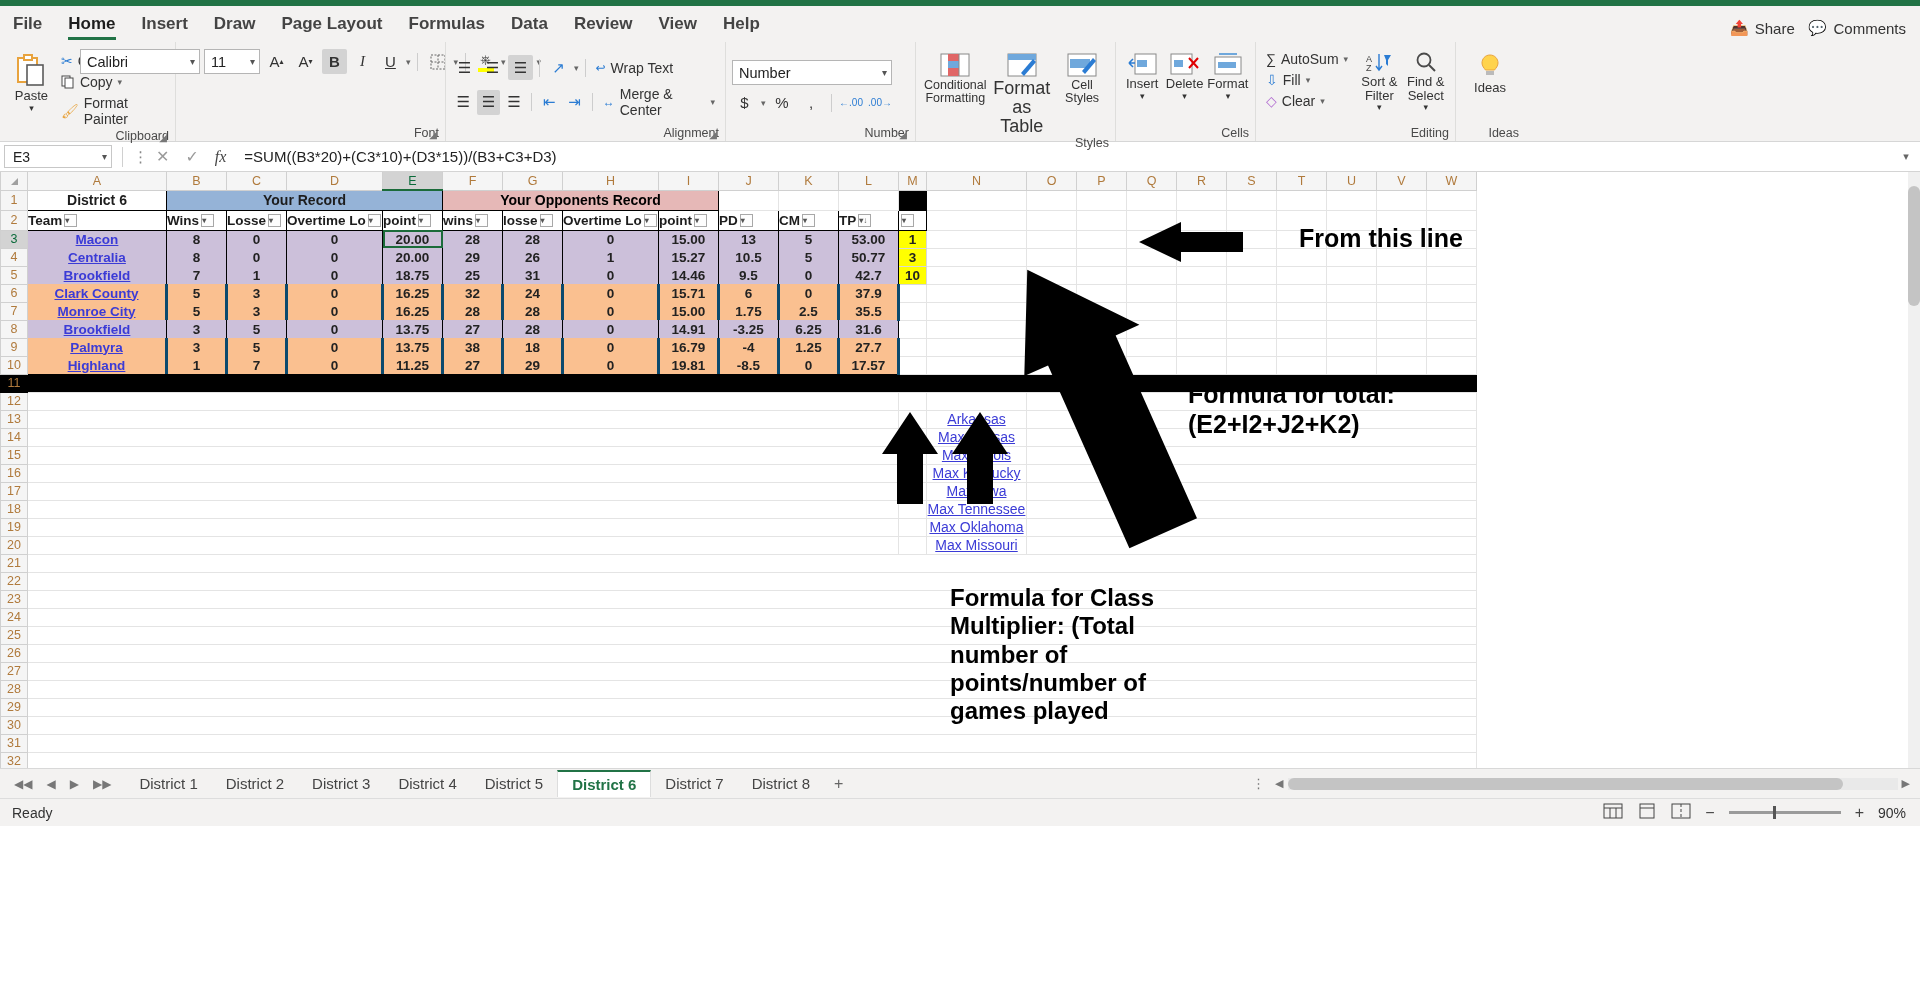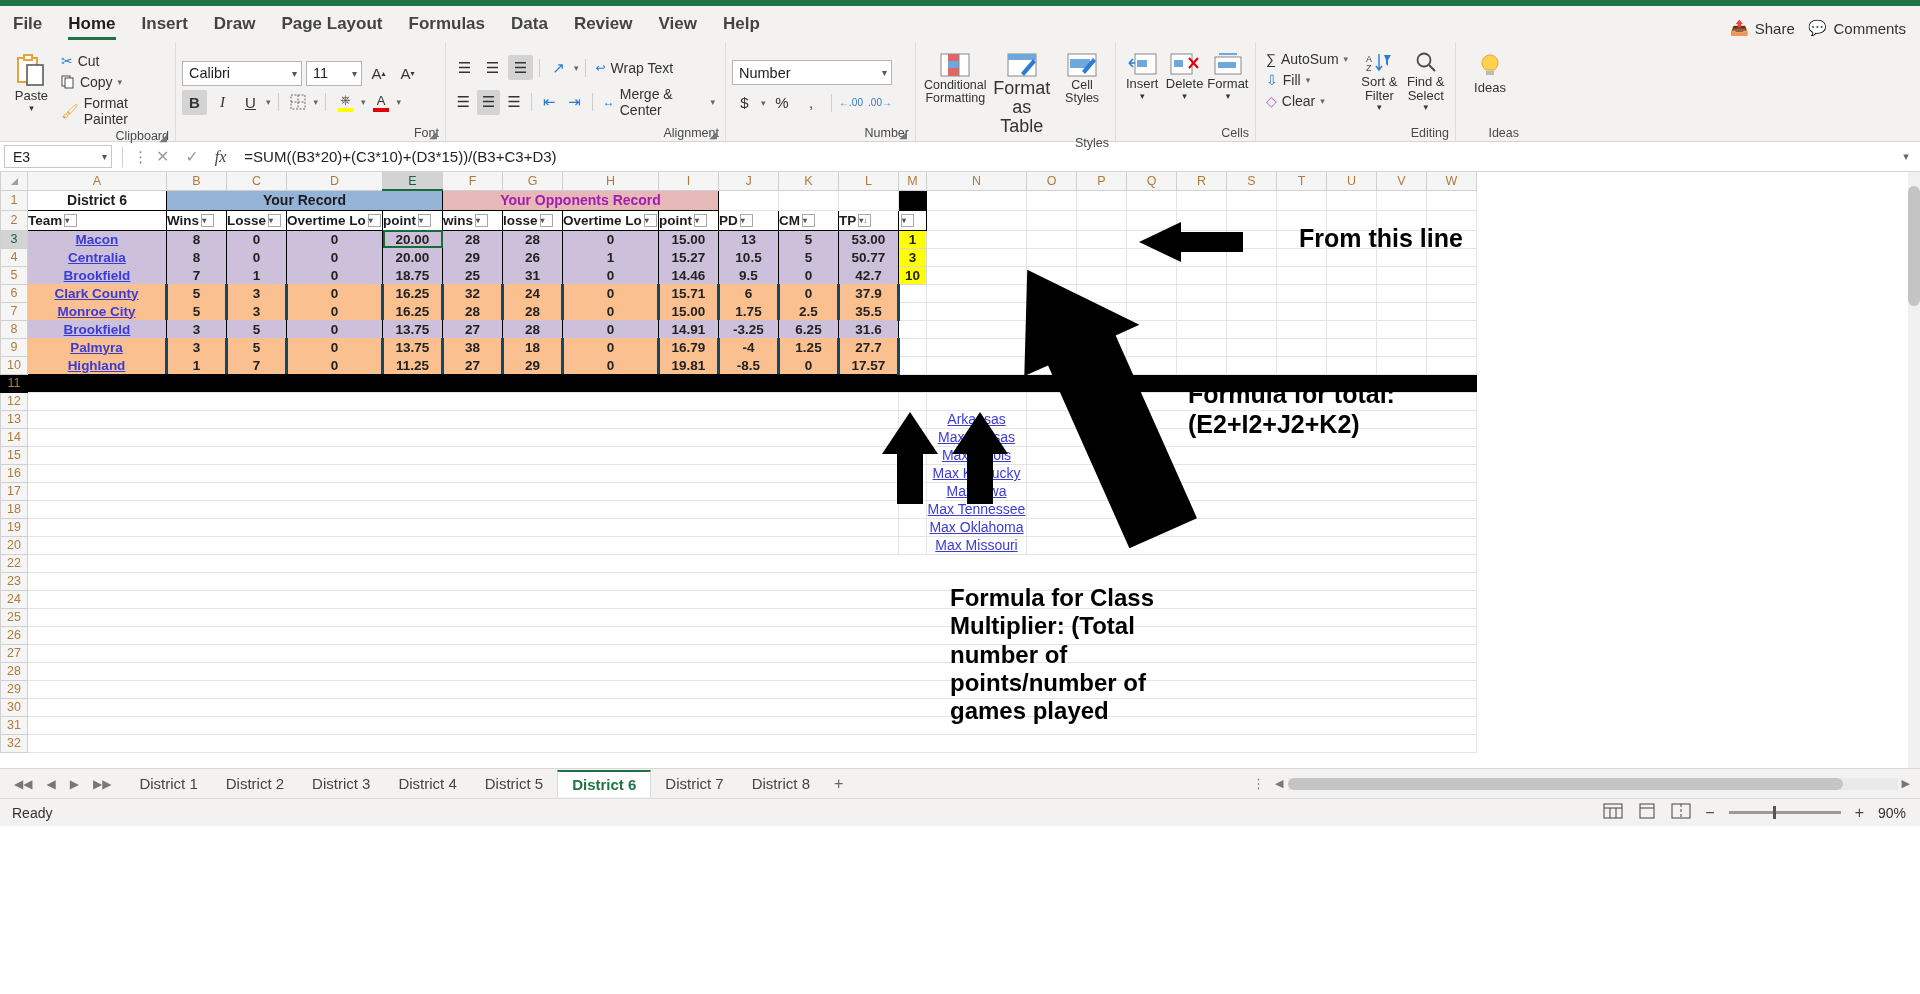--- a/index.html
+++ b/index.html
@@ -89,21 +89,21 @@
   }
   .rowhdr.sel { background: #d3d3d3; color: #0b6b3a; }
   .cell { border: 1px solid #e0e0e0; height: 18px; font-size: 13.5px; color: #222; text-align: center; overflow: hidden; white-space: nowrap; }
   .cell.purple { background: #ccc0da; border-left: 1px solid #000; border-right: 1px solid #000; border-top:none; border-bottom:none;}
   .cell.orange { background: #fac090; border-left: 1px solid #000; border-right: 3px solid #0c4a6e; border-top:none; border-bottom:none;}
   .cell.bold { font-weight: bold; }
   .cell.link { color: #3b3bd6; text-decoration: underline; cursor: pointer; }
   .cell.yellow { background: #ffff00; font-weight: bold; border: 1px solid #d8d8d8; }
   .cell.blank { background: #fff; border: 1px solid #e4e4e4; }
   .hdrband-blue { background: #95b3d7; font-weight: bold; font-size: 14px; text-align: center; color: #1d1d1d; border:1px solid #000;}
-  .hdrband-red { background: #e6b8b7; font-weight: bold; font-size: 14px; text-align: center; color: #a21caf; border:1px solid #000;}
+  .hdrband-red { background: #e6b8b7; font-weight: bold; font-size: 14px; text-align: center; color: #000000; border:1px solid #000;}
   .hdrband-white { background: #fff; font-weight: bold; font-size: 14px; text-align: center; color: #1d1d1d; border:1px solid #000;}
   .filt {
     display: inline-block; width: 13px; height: 13px; background: #fdfdfd; border: 1px solid #a8a8a8;
     font-size: 8px; line-height: 12px; color: #555; vertical-align: middle; margin-left: 2px;
   }
   .hdrcell { background:#fff; font-weight:bold; font-size:13.5px; color:#1d1d1d; border:1px solid #000; position:relative; }
   .hdrcell .htext { display:inline-block; vertical-align: middle; }
   .blackrow td { background: #000 !important; border-color:#000 !important; }
   .linkcell { color: #3b3bd6; text-decoration: underline; font-size: 14px; text-align: center; cursor: pointer; }
 
@@ -189,21 +189,21 @@
         </div>
       </div>
     </div>
     <div class="rgroup-label">
       <span>Clipboard</span>
       <span class="dlg">◢</span>
     </div>
   </div>
 
   <div class="rgroup" style="width:270px">
-    <div class="rgroup-body stack" style="flex-direction:column;gap:4px;padding-top:4px">
+    <div class="rgroup-body stack" style="flex-direction:row;gap:4px;padding-top:4px">
       <div style="display:flex;align-items:center;gap:4px">
         <div class="inputbox" style="width:120px">
           <span>Calibri</span>
           <span class="chev">▾</span>
         </div>
         <div class="inputbox" style="width:56px">
           <span>11</span>
           <span class="chev">▾</span>
         </div>
         <div class="iconbtn">
@@ -844,20 +844,24 @@
       <td class="cell blank" colspan="10"></td>
     </tr>
     <tr style="height:18px">
       <td class="rowhdr">20</td>
       <td class="cell blank" colspan="12"></td>
       <td class="cell blank"></td>
       <td class="cell blank linkcell">Max Missouri</td>
       <td class="cell blank" colspan="10"></td>
     </tr>
     <tr style="height:18px">
+          <td class="rowhdr">21</td>
+          <td class="cell blank" colspan="23"></td>
+        </tr>
+    <tr style="height:18px">
           <td class="rowhdr">22</td>
           <td class="cell blank" colspan="23"></td>
         </tr>
     <tr style="height:18px">
           <td class="rowhdr">23</td>
           <td class="cell blank" colspan="23"></td>
         </tr>
     <tr style="height:18px">
           <td class="rowhdr">24</td>
           <td class="cell blank" colspan="23"></td>

